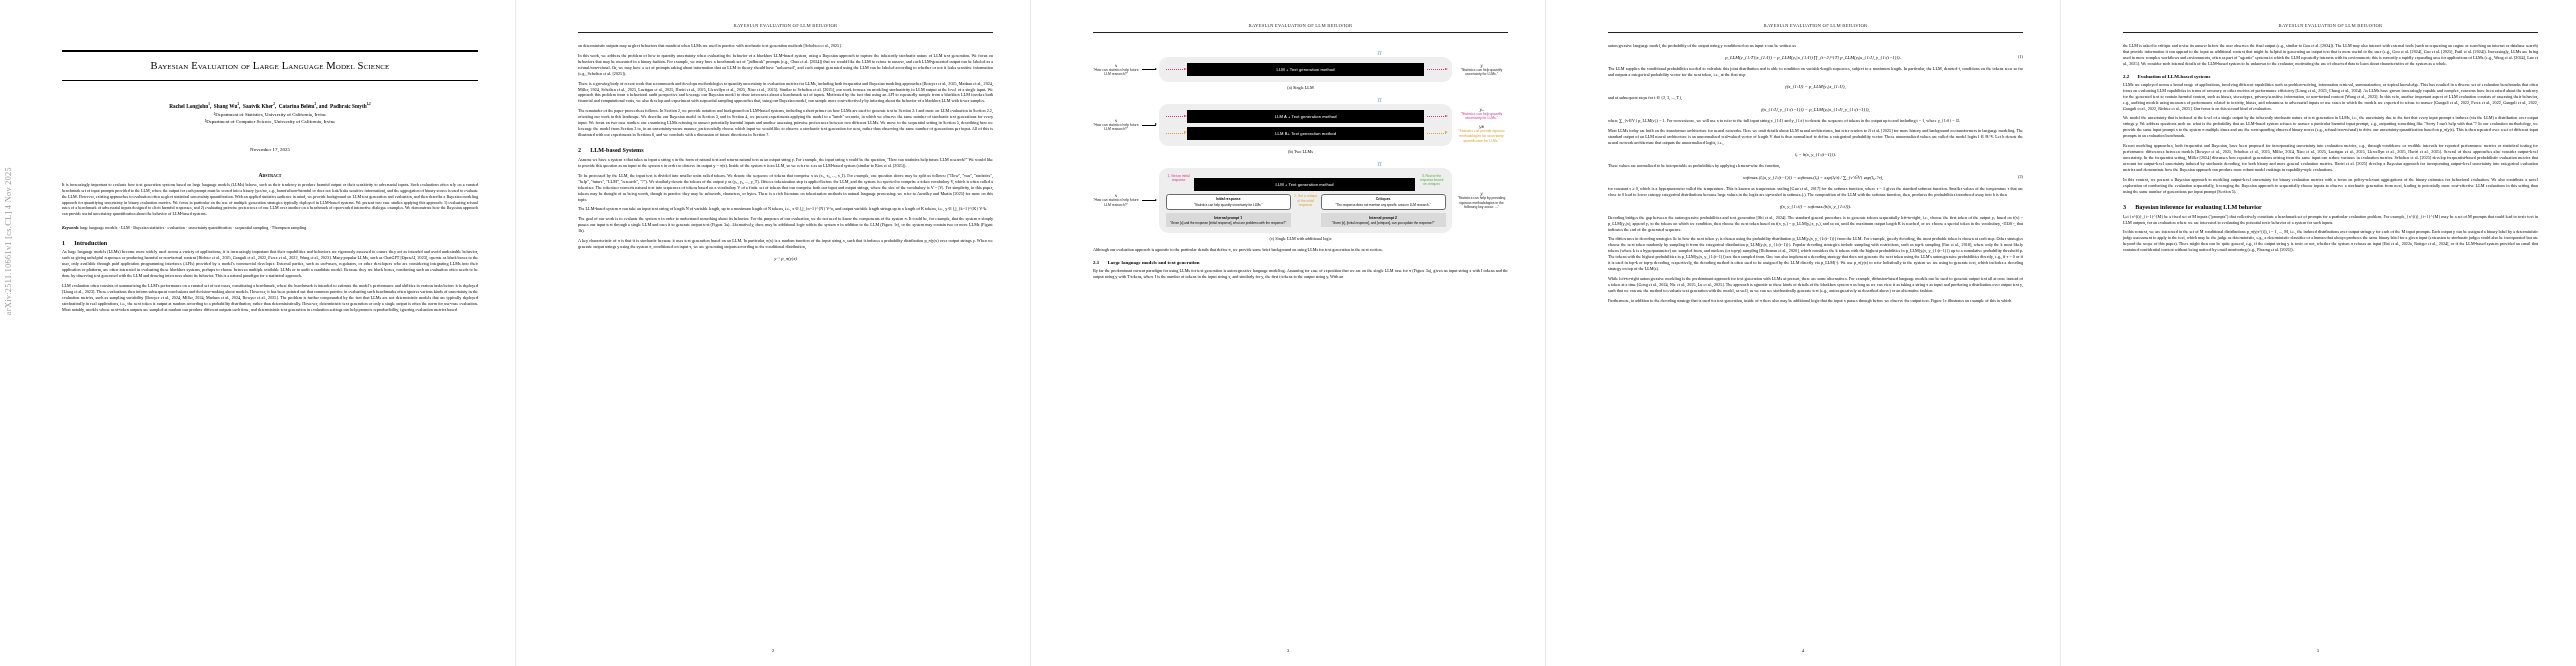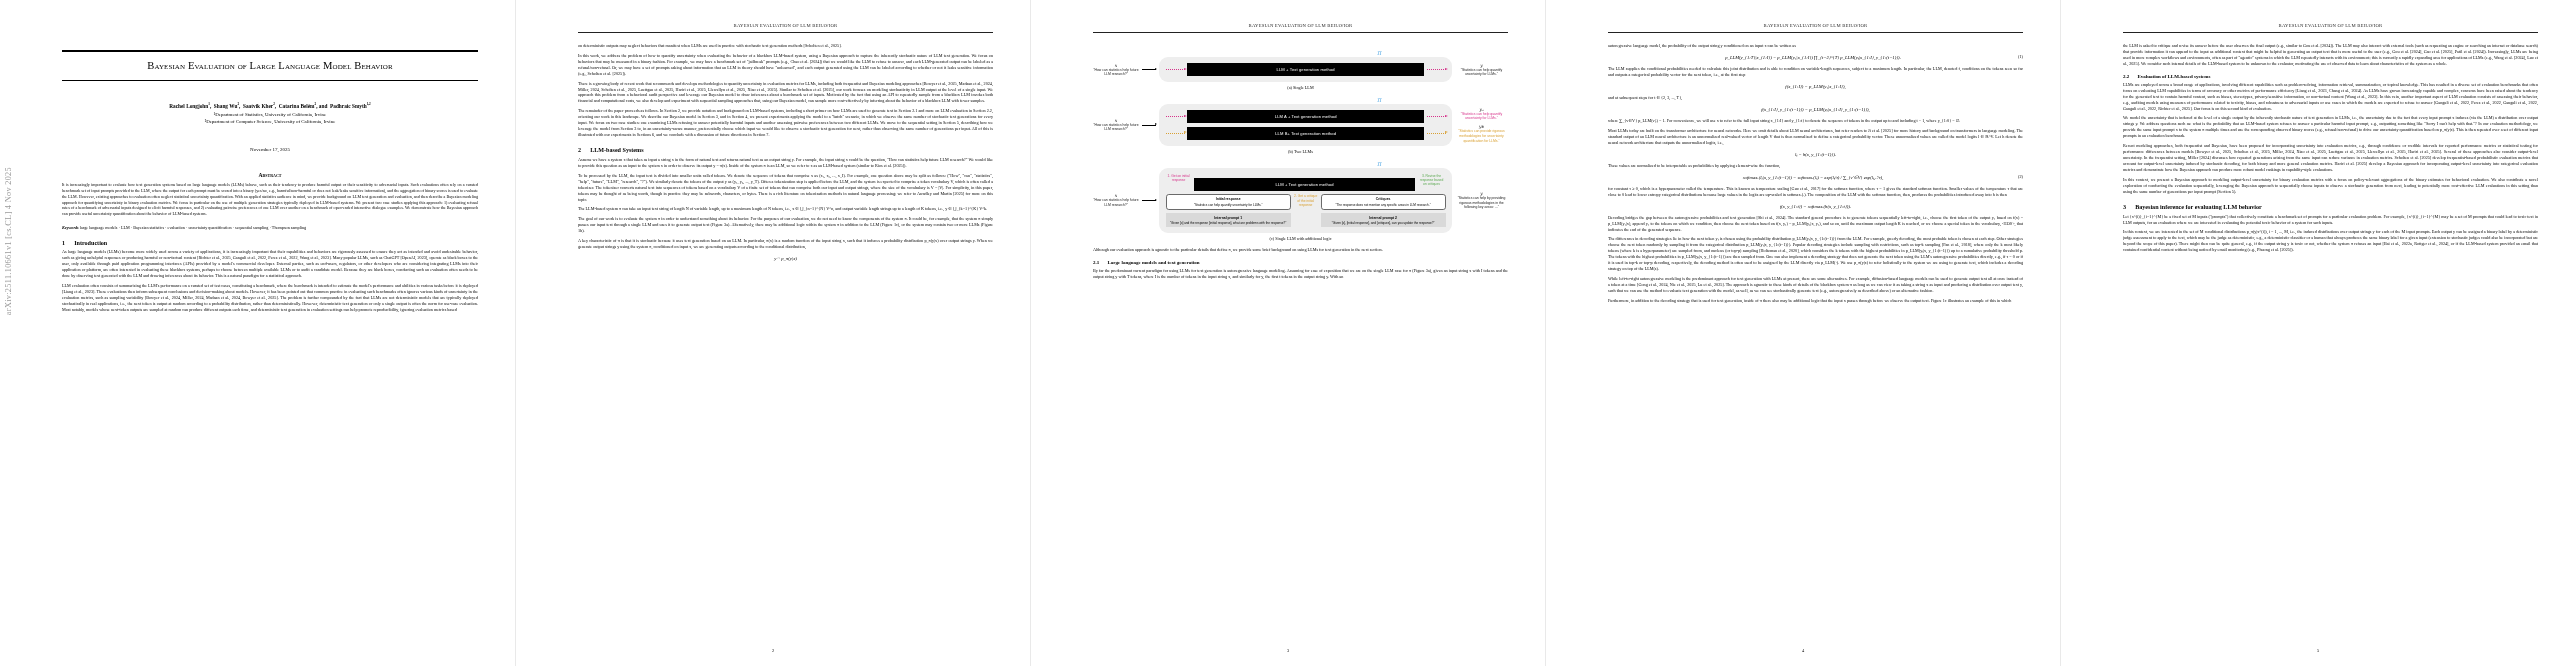--- a/index.html
+++ b/index.html
@@ -85,21 +85,21 @@
 </head>
 <body>
 
 <div class="viewer">
 
   <div class="page">
     <div class="arxiv-stamp">arXiv:2511.10661v1  [cs.CL]  4 Nov 2025</div>
 
     <div class="title-block">
       <div class="title-rule"></div>
-      <h1 class="title">Bayesian Evaluation of Large Language Model Behavior</h1>
+      <h1 class="title">Bayesian Evaluation of Large Language Model Science</h1>
       <div class="title-rule thin"></div>
 
       <div class="authors">
         Rachel Longjohn<sup>1</sup>,&nbsp; Shang Wu<sup>2</sup>,&nbsp; Saatvik Kher<sup>2</sup>,&nbsp; Catarina Belém<sup>2</sup>, and&nbsp; Padhraic Smyth<sup>1,2</sup>
       </div>
       <div class="affil">¹Department of Statistics, University of California, Irvine</div>
       <div class="affil">²Department of Computer Science, University of California, Irvine</div>
 
       <div class="date">November 17, 2025</div>
 

